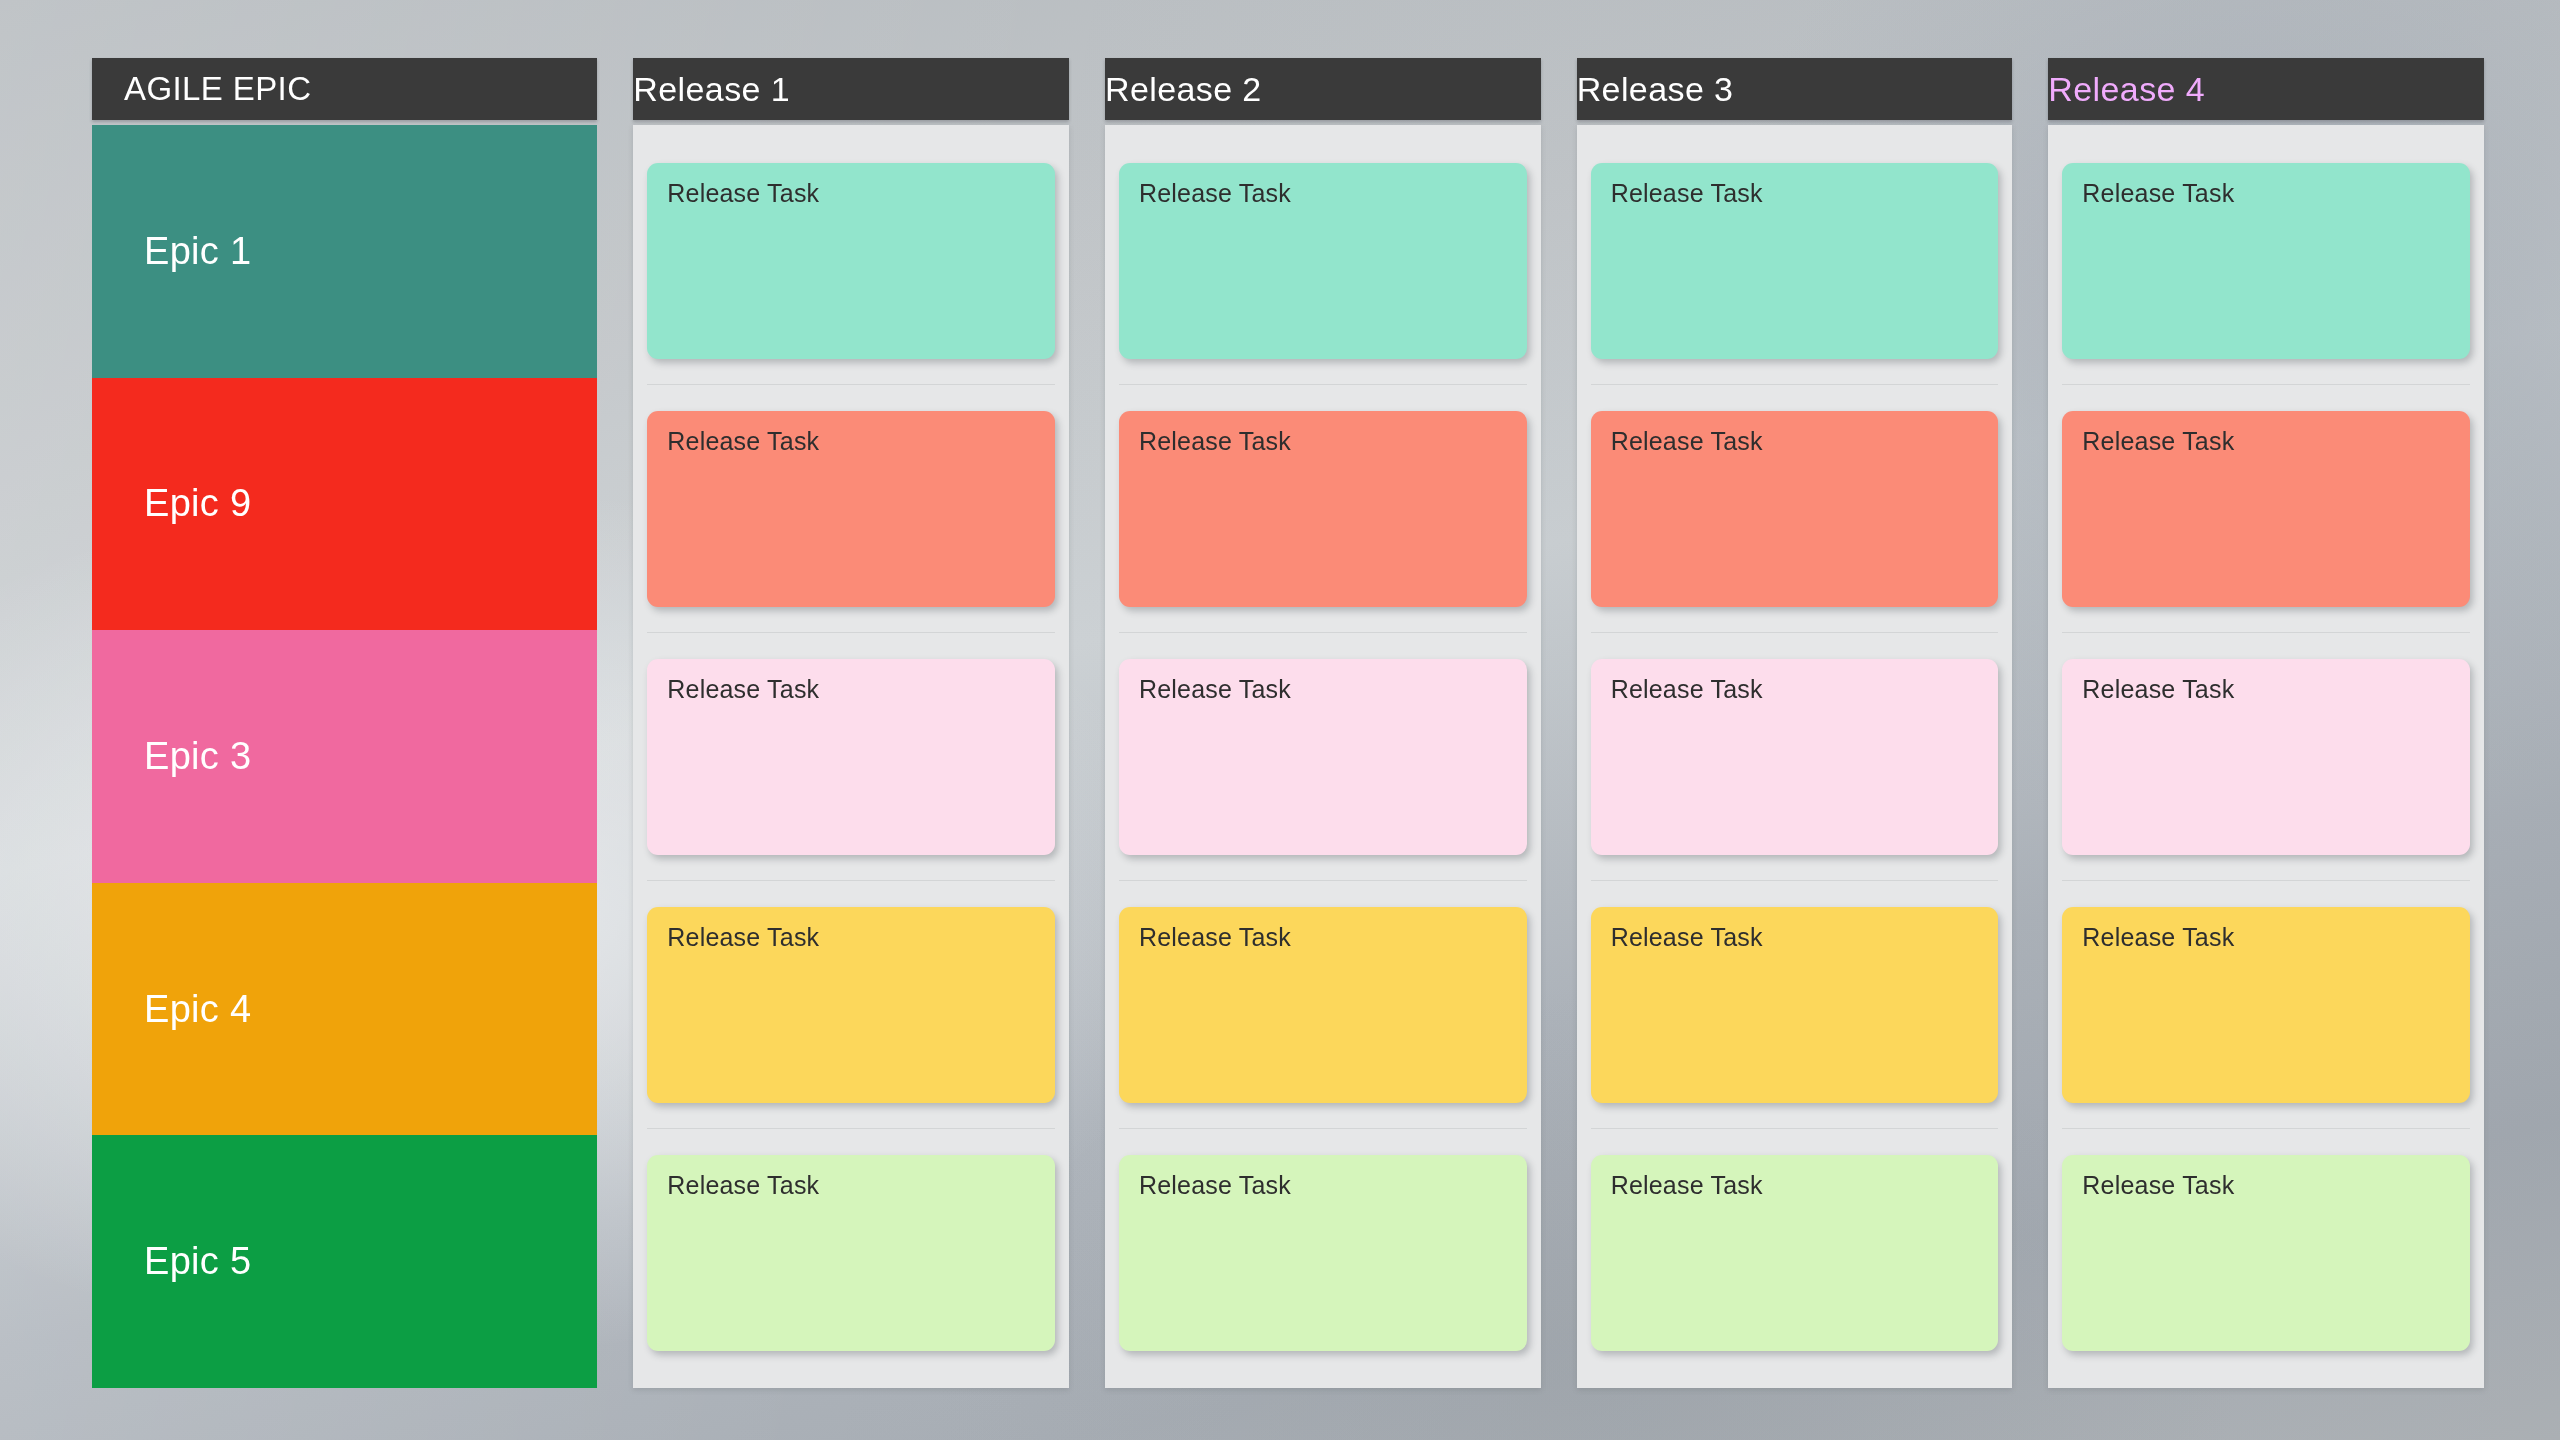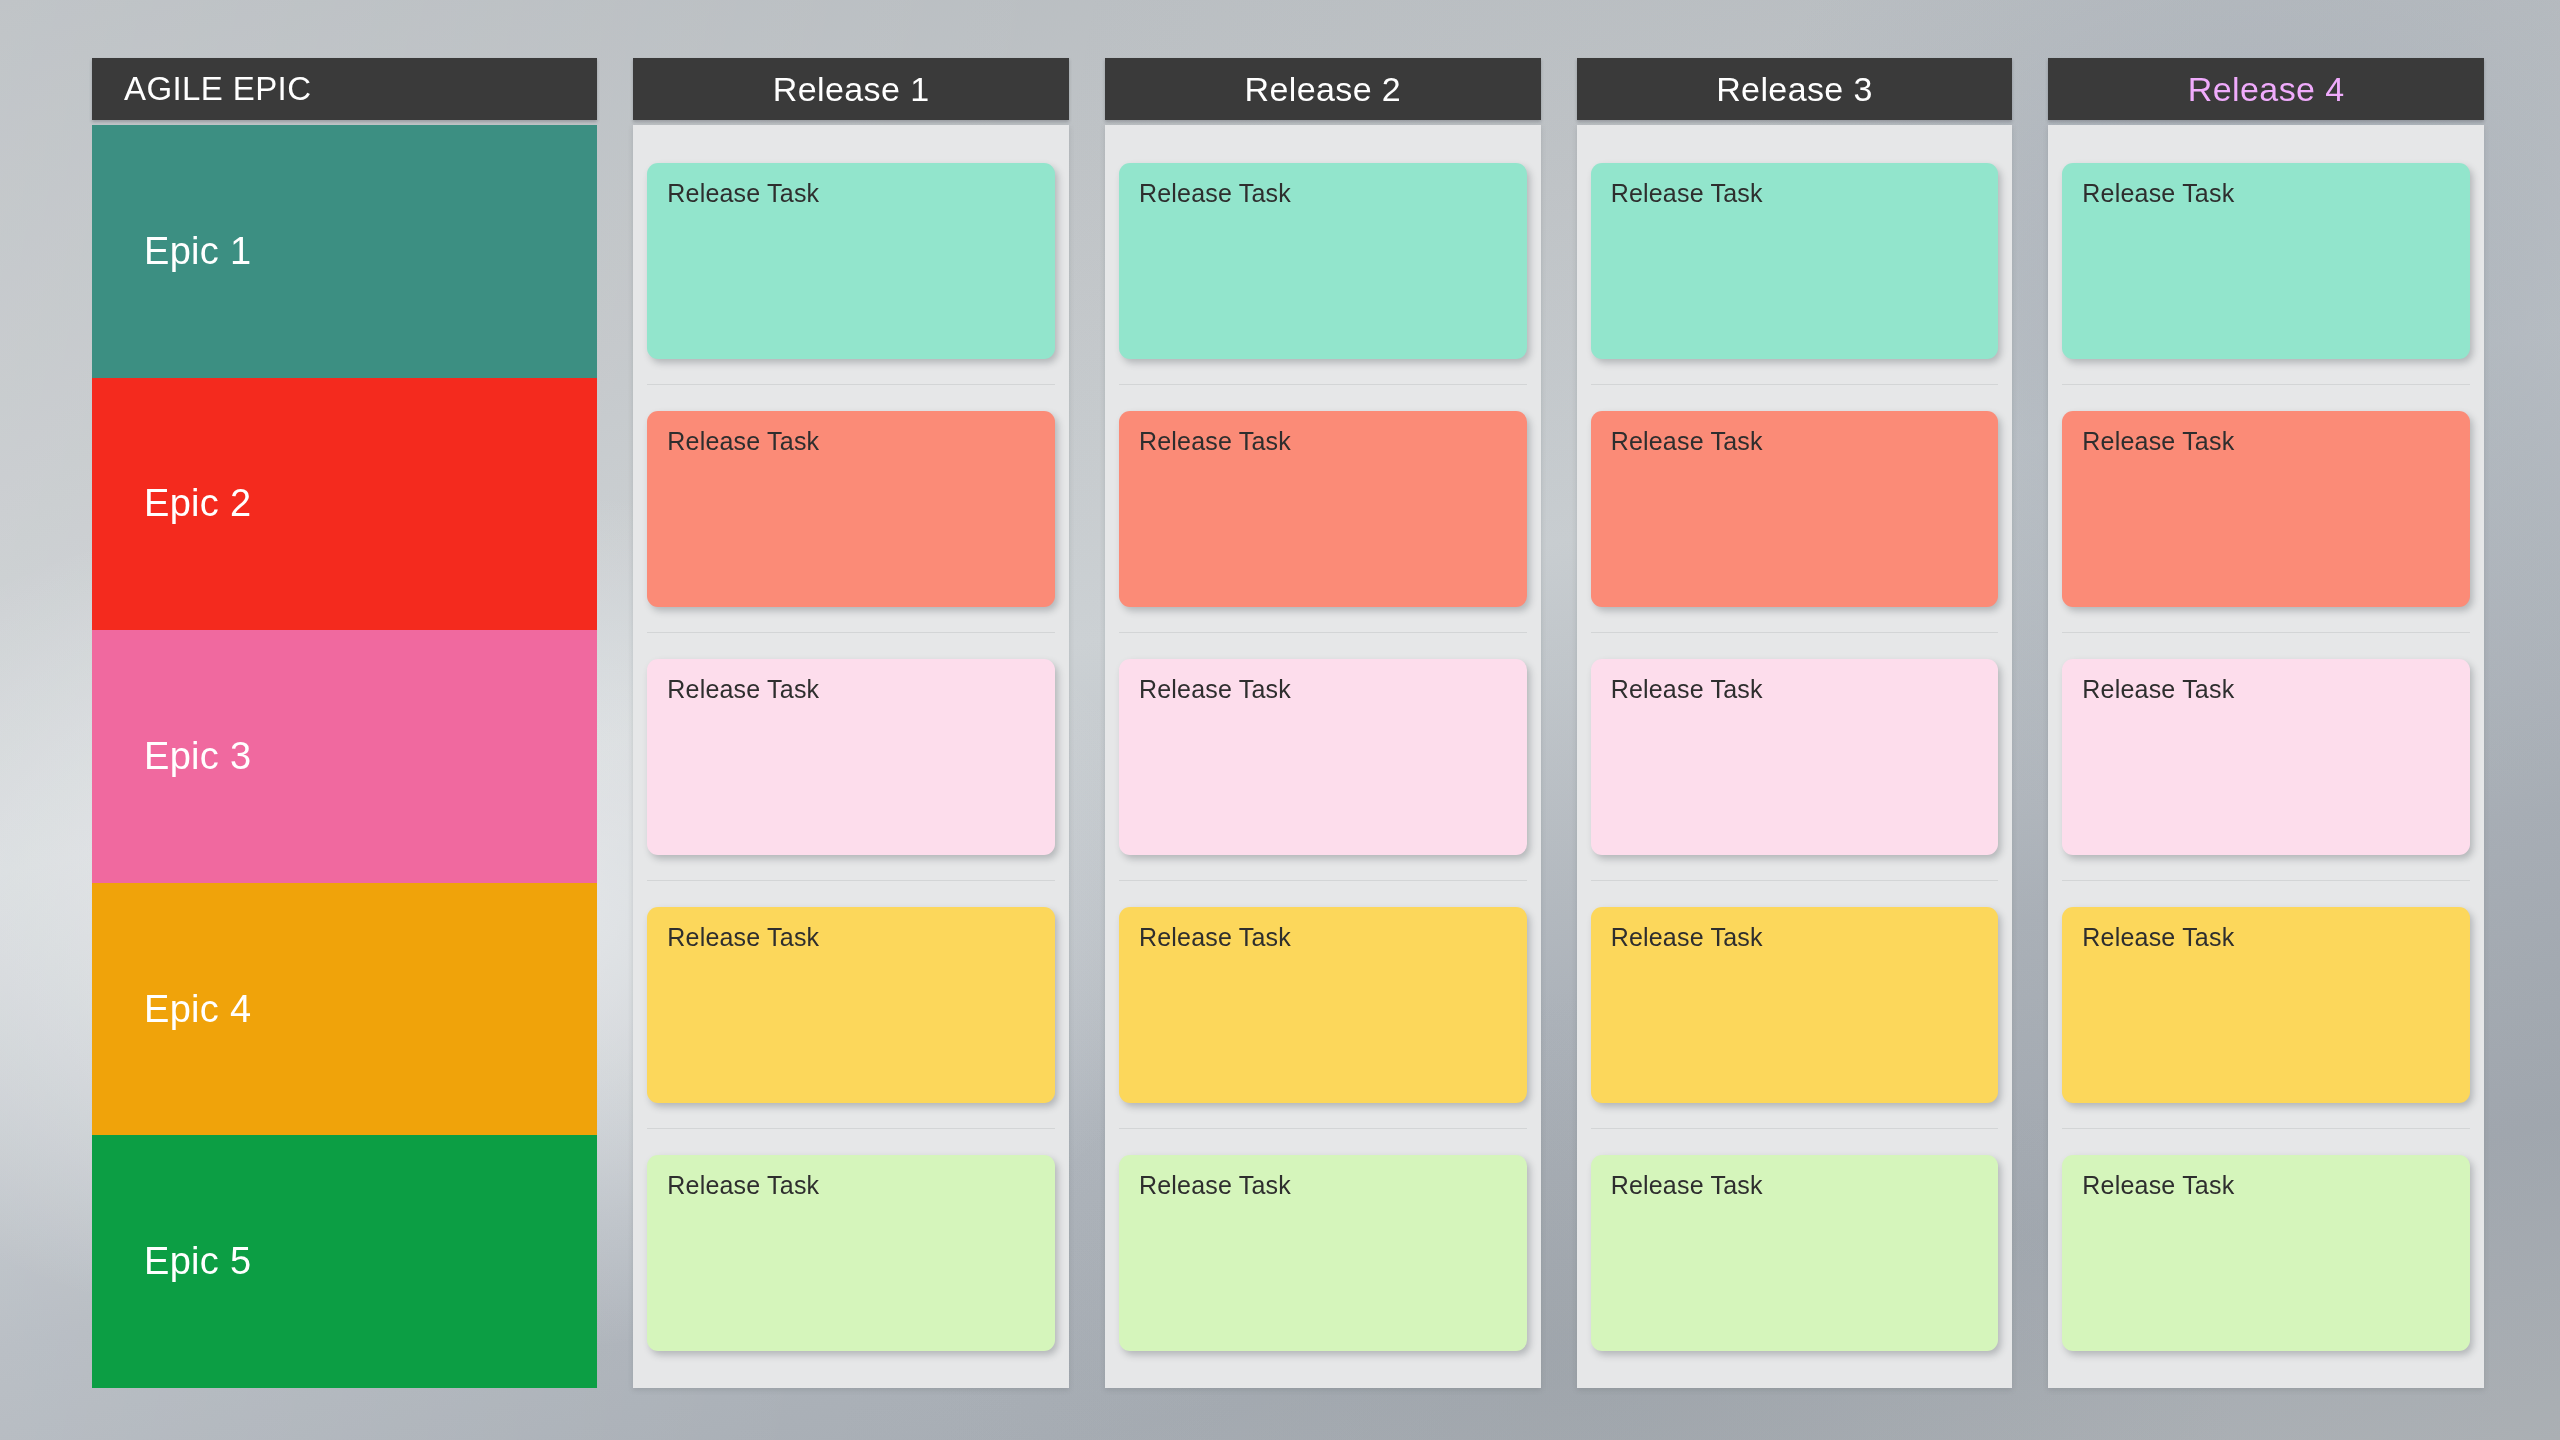--- a/index.html
+++ b/index.html
@@ -61,21 +61,21 @@
     height: 62px;
     line-height: 62px;
     font-size: 34px;
     font-weight: 400;
     letter-spacing: 0.4px;
     box-sizing: border-box;
     flex: none;
     box-shadow: 0 2px 3px rgba(60,64,68,0.30);
   }
   .col-header.epic    { text-align: left;  padding-left: 32px; font-size: 33px; }
-  .col-header.release { text-align: center; }
+  .col-header.release { }
 
   
   .epic-stack {
     flex: 1;
     display: flex;
     flex-direction: column;
     margin-top: 5px;
   }
   .epic-band {
     flex: 1;
@@ -130,21 +130,21 @@
 
 <div id="board">
 
   <div class="column col-epic">
     <div class="col-header epic" style="background: rgb(58, 58, 58); color: rgb(255, 255, 255);">AGILE EPIC</div>
     <div class="epic-stack">
       <div class="epic-band" style="background: rgb(60, 143, 130);">
         <span>Epic 1</span>
       </div>
       <div class="epic-band" style="background: rgb(244, 42, 30);">
-        <span>Epic 2</span>
+        <span>Epic 9</span>
       </div>
       <div class="epic-band" style="background: rgb(240, 105, 159);">
         <span>Epic 3</span>
       </div>
       <div class="epic-band" style="background: rgb(240, 163, 10);">
         <span>Epic 4</span>
       </div>
       <div class="epic-band" style="background: rgb(12, 158, 68);">
         <span>Epic 5</span>
       </div>

